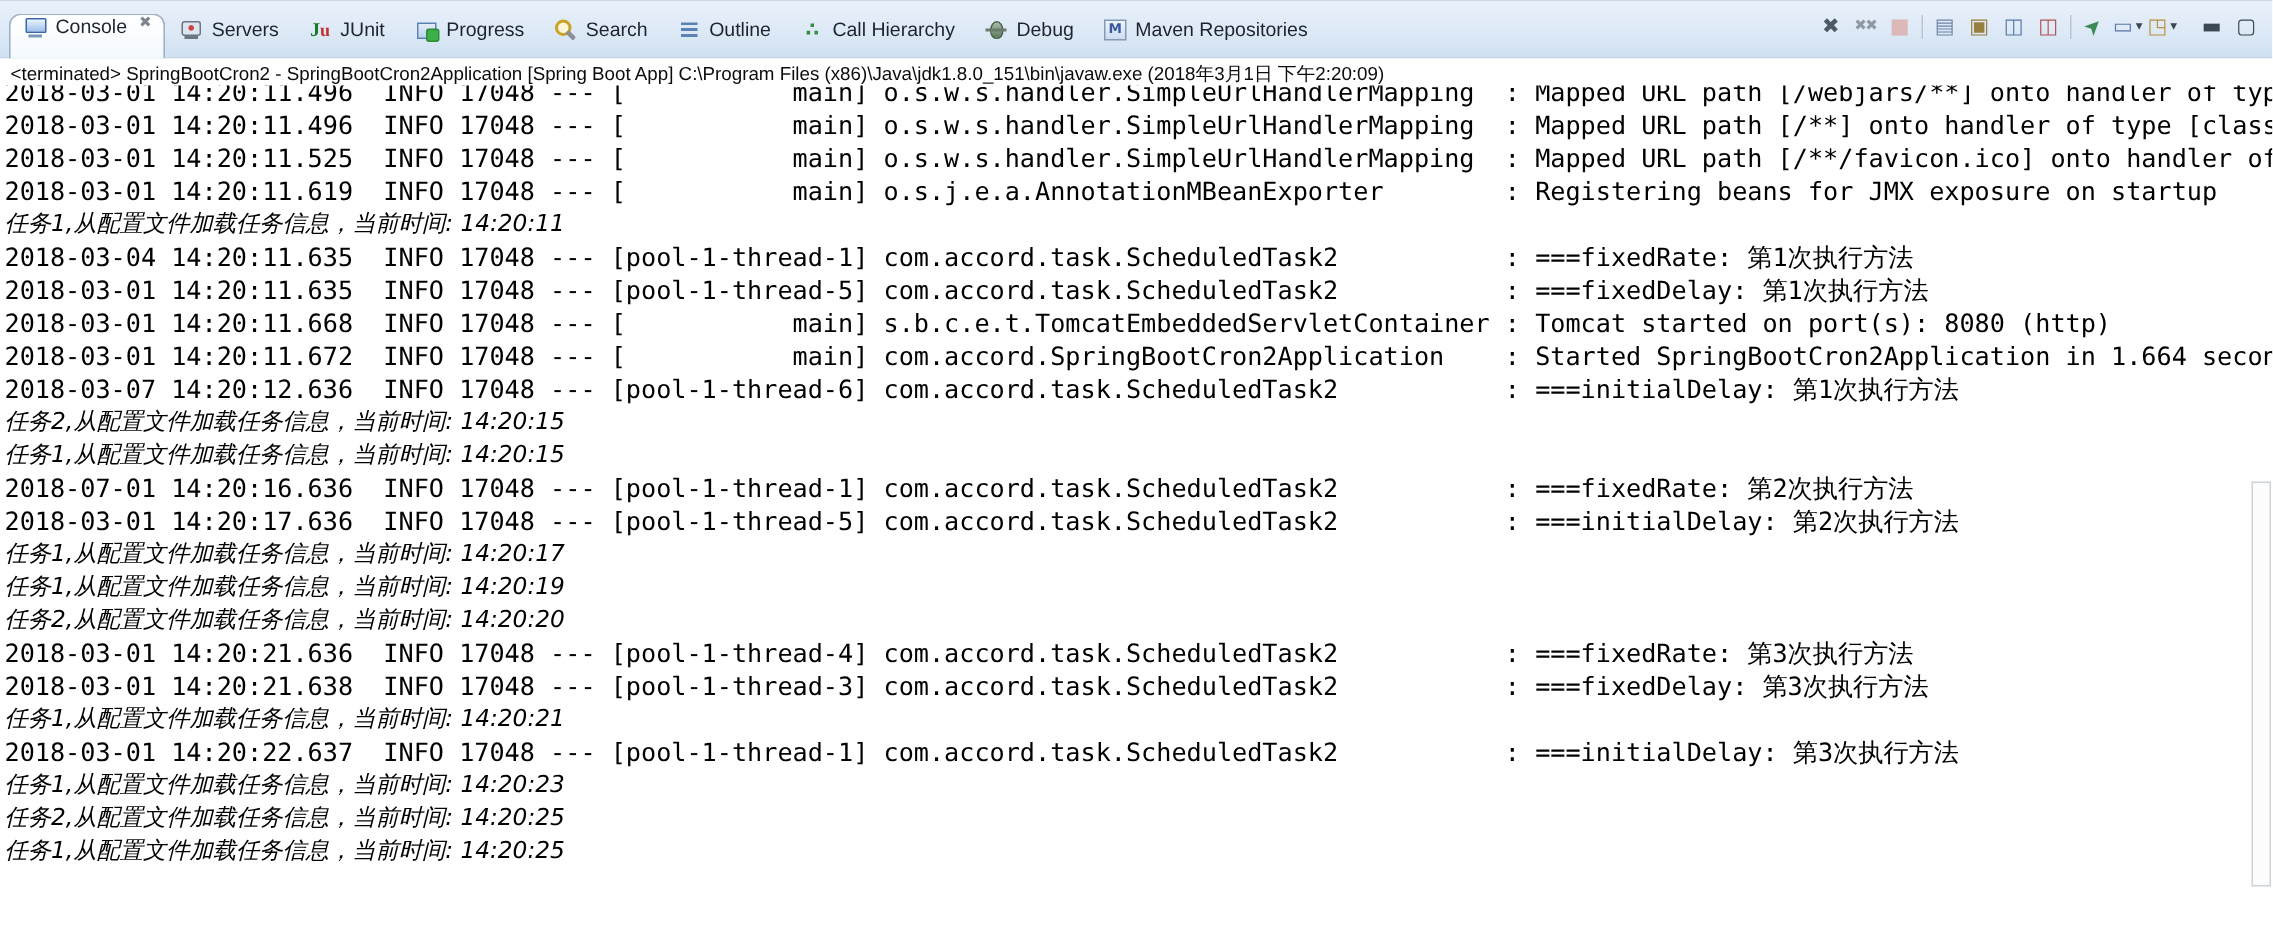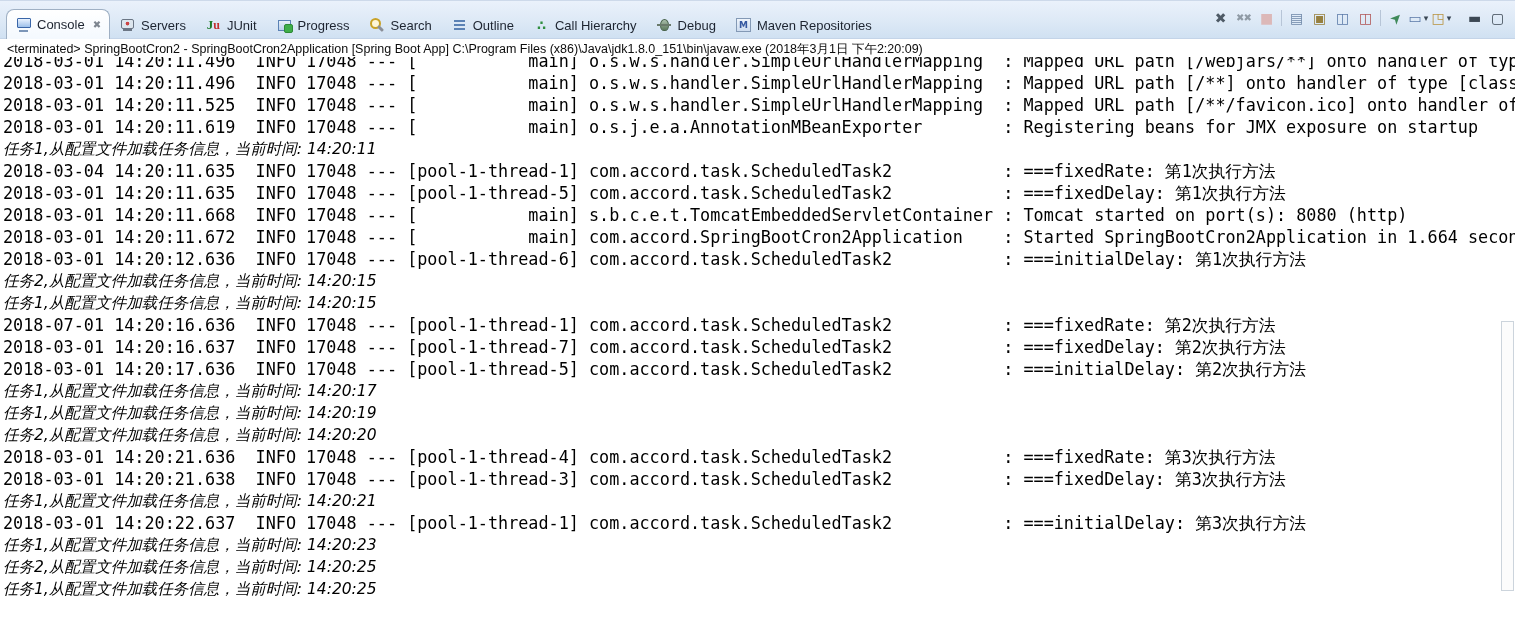--- a/index.html
+++ b/index.html
@@ -4,21 +4,21 @@
 <style>
   html,body{margin:0;padding:0;background:#fff;}
   .root{position:relative;width:1515px;height:624px;overflow:hidden;background:#fff;
         font-family:"Liberation Sans",sans-serif;border-top:1px solid #cdd9ea;}
 
   
   .tabbar{display:flex;align-items:flex-end;justify-content:space-between;height:38px;
           background:linear-gradient(#eaf1fb 0%,#dde9f6 55%,#d0e1f2 100%);
           border-bottom:1px solid #c4d4e8;padding:0 6px 0 6px;box-sizing:border-box;}
   .tabs{display:flex;align-items:flex-end;height:100%;}
-  .tab{display:flex;align-items:center;height:26px;padding:0 9px;font-size:13px;color:#1d2430;
+  .tab{display:flex;align-items:flex-start;height:26px;padding:0 9px;font-size:13px;color:#1d2430;
        white-space:nowrap;cursor:pointer;}
   .tab.active{background:linear-gradient(#ffffff,#f4f9fe);border:1px solid #9fb0c4;border-bottom:none;
        border-radius:8px 8px 0 0;height:29px;margin-bottom:-1px;padding:0 8px;}
   .tab-label{margin:0 1px;}
   .tab-close{margin-left:7px;color:#7e8690;font-size:10px;font-family:"DejaVu Sans",sans-serif;}
 
   
   .tab-icon{width:17px;height:16px;position:relative;display:inline-flex;align-items:center;
             justify-content:center;margin-right:4px;font-family:"DejaVu Sans",sans-serif;}
   .ti-console::before{content:"";width:12px;height:8px;border:1px solid #3a66a8;border-radius:1px;
@@ -210,30 +210,29 @@
         <div class="cline zh">任务1,从配置文件加载任务信息，当前时间: 14:20:11</div>
 
         <div class="cline">2018-03-04 14:20:11.635  INFO 17048 --- [pool-1-thread-1] com.accord.task.ScheduledTask2           : ===fixedRate: 第1次执行方法</div>
 
         <div class="cline">2018-03-01 14:20:11.635  INFO 17048 --- [pool-1-thread-5] com.accord.task.ScheduledTask2           : ===fixedDelay: 第1次执行方法</div>
 
         <div class="cline">2018-03-01 14:20:11.668  INFO 17048 --- [           main] s.b.c.e.t.TomcatEmbeddedServletContainer : Tomcat started on port(s): 8080 (http)</div>
 
         <div class="cline">2018-03-01 14:20:11.672  INFO 17048 --- [           main] com.accord.SpringBootCron2Application    : Started SpringBootCron2Application in 1.664 second</div>
 
-        <div class="cline">2018-03-01 14:20:12.636  INFO 17048 --- [pool-1-thread-6] com.accord.task.ScheduledTask2           : ===initialDelay: 第1次执行方法</div>
+        <div class="cline">2018-03-07 14:20:12.636  INFO 17048 --- [pool-1-thread-6] com.accord.task.ScheduledTask2           : ===initialDelay: 第1次执行方法</div>
 
 
         <div class="cline zh">任务2,从配置文件加载任务信息，当前时间: 14:20:15</div>
 
         <div class="cline zh">任务1,从配置文件加载任务信息，当前时间: 14:20:15</div>
 
         <div class="cline">2018-07-01 14:20:16.636  INFO 17048 --- [pool-1-thread-1] com.accord.task.ScheduledTask2           : ===fixedRate: 第2次执行方法</div>
 
-        <div class="cline">2018-03-01 14:20:16.637  INFO 17048 --- [pool-1-thread-7] com.accord.task.ScheduledTask2           : ===fixedDelay: 第2次执行方法</div>
 
         <div class="cline">2018-03-01 14:20:17.636  INFO 17048 --- [pool-1-thread-5] com.accord.task.ScheduledTask2           : ===initialDelay: 第2次执行方法</div>
 
         <div class="cline zh">任务1,从配置文件加载任务信息，当前时间: 14:20:17</div>
 
         <div class="cline zh">任务1,从配置文件加载任务信息，当前时间: 14:20:19</div>
 
         <div class="cline zh">任务2,从配置文件加载任务信息，当前时间: 14:20:20</div>
 
         <div class="cline">2018-03-01 14:20:21.636  INFO 17048 --- [pool-1-thread-4] com.accord.task.ScheduledTask2           : ===fixedRate: 第3次执行方法</div>

